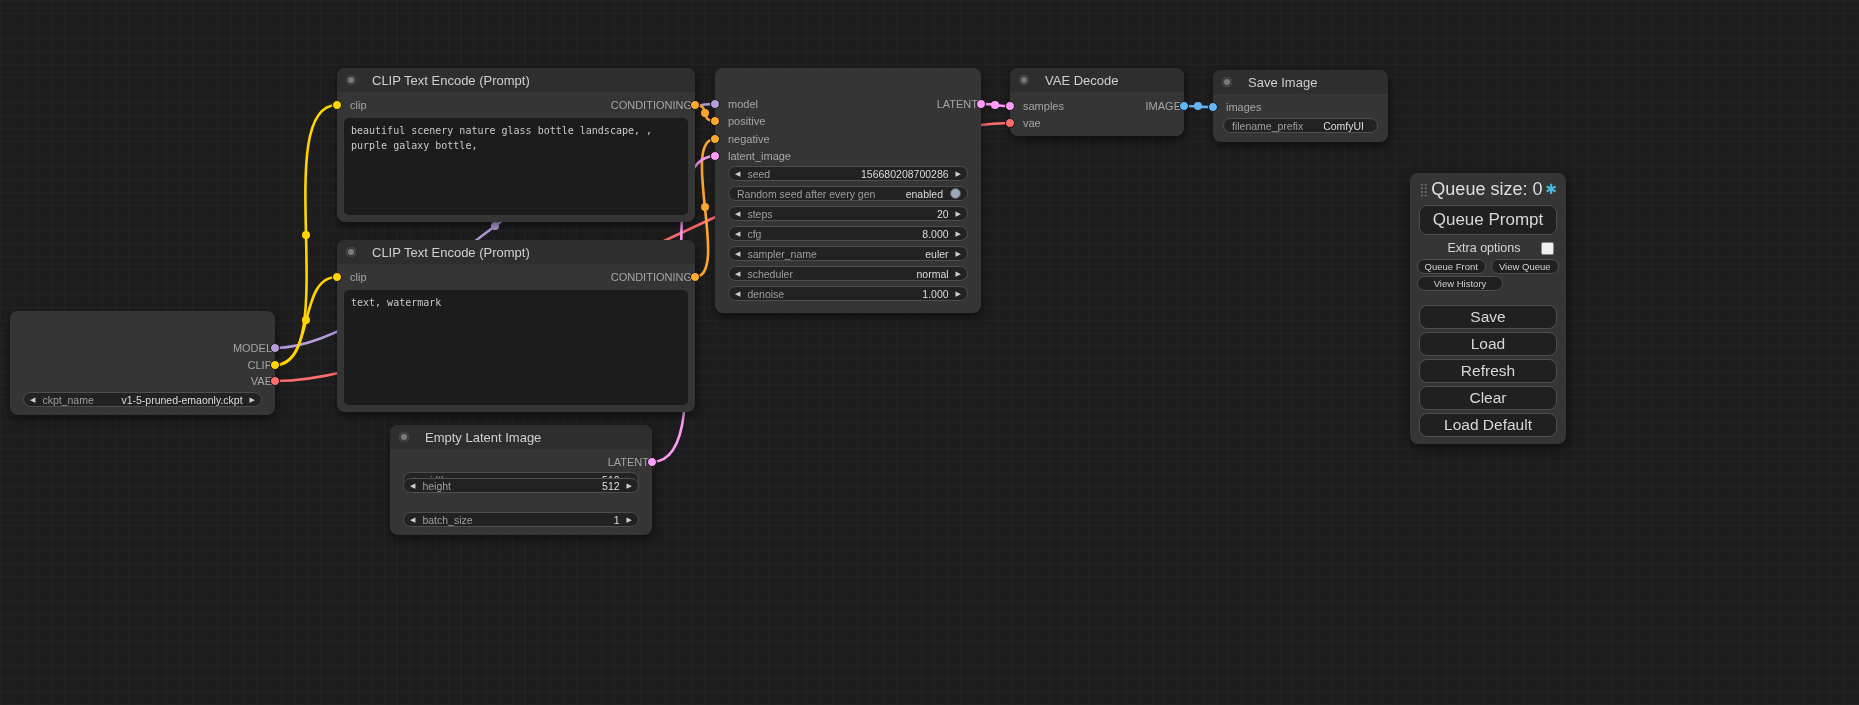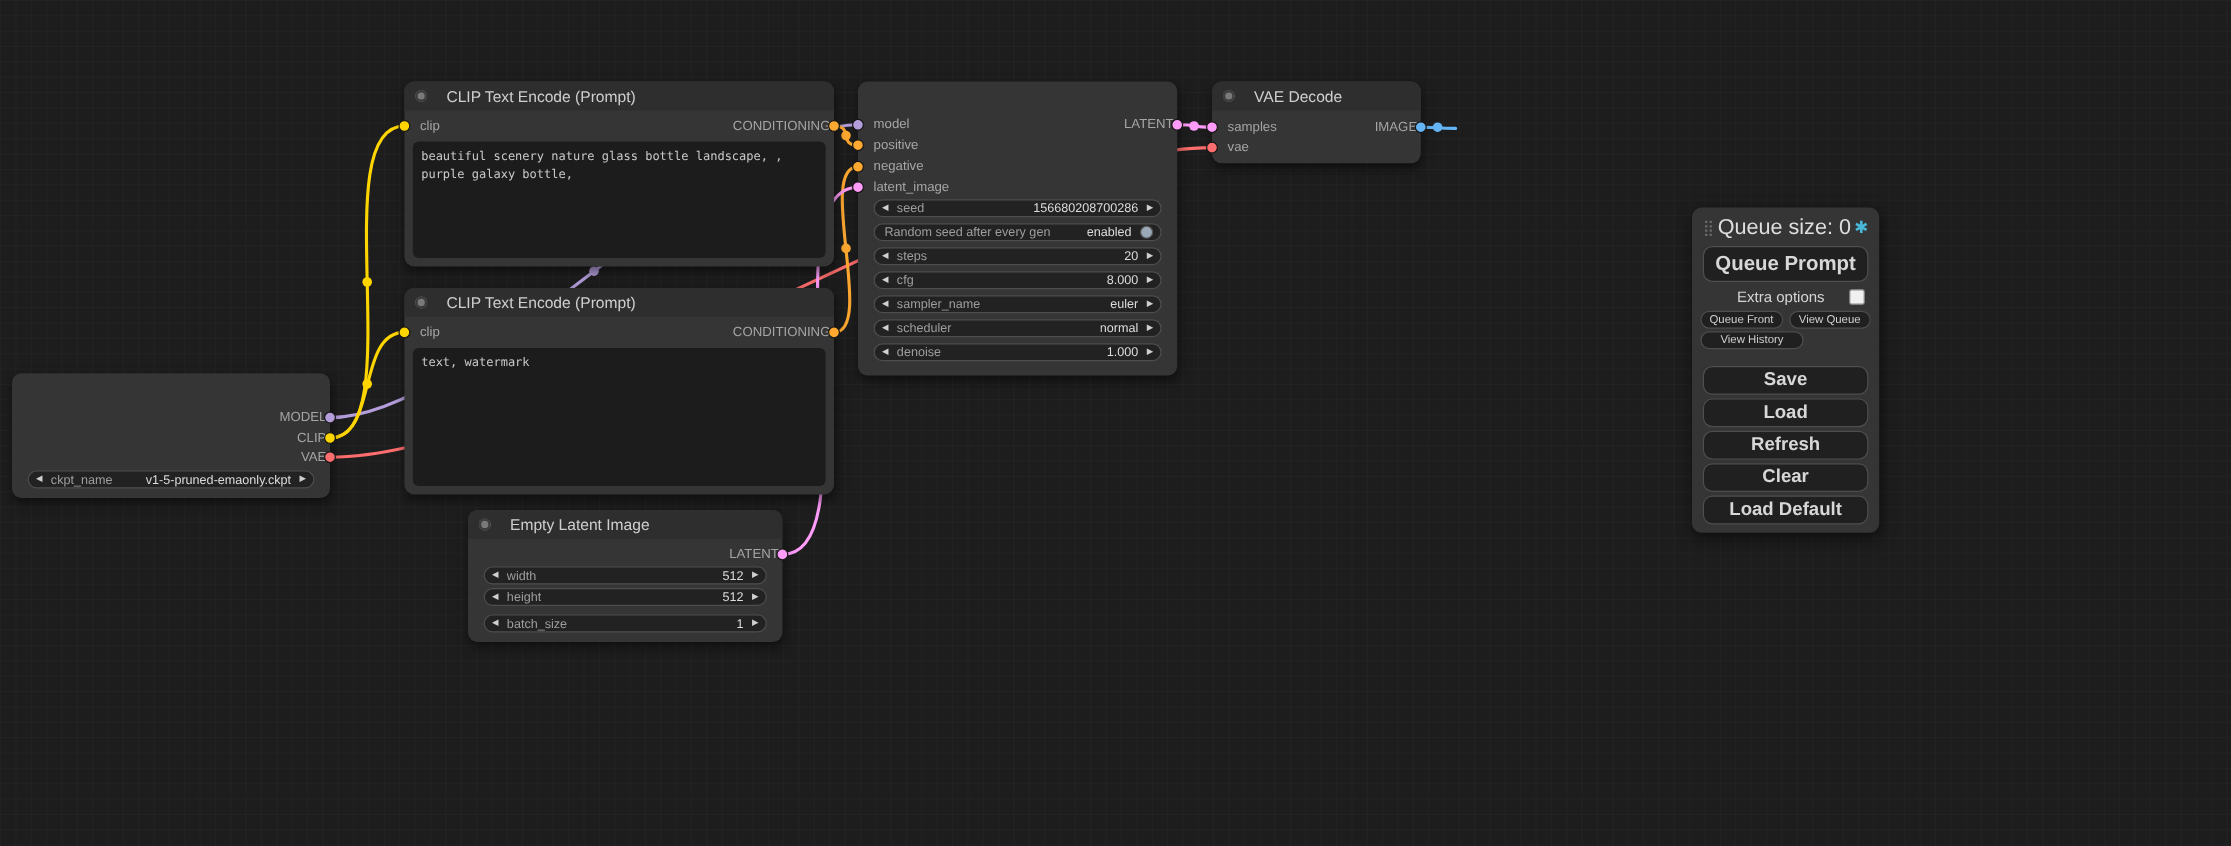--- a/index.html
+++ b/index.html
@@ -42,23 +42,23 @@
         box-sizing:border-box;overflow:hidden;}
   .menu{position:absolute;z-index:3;background:#353535;border-radius:8px;
         box-shadow:1px 4px 12px rgba(0,0,0,.55);padding:4px 5px;box-sizing:border-box;}
   .menu button{font-family:inherit;cursor:default;}
   .menu-header{display:flex;align-items:center;padding:2px 4px;height:20px;}
   .drag-handle{color:#6a6a6a;font-size:13px;line-height:1;}
   .queue-size{flex:1;text-align:center;color:#dedede;font-size:18px;}
   .gear{font-size:14px;line-height:1;}
   .btn,.btn-primary{display:block;width:calc(100% - 8px);margin:3px auto;
         background:#202020;border:1px solid #4e4e4e;color:#d7d7d7;
-        border-radius:8px;padding:2px 0;font-size:15.5px;font-weight:bold;}
+        border-radius:8px;padding:2px 0;font-size:15.5px;}
   .btn-primary{font-size:17px;padding:4px 0;margin:4px auto 6px;}
-  .extra-row{display:flex;justify-content:center;gap:21px;
+  .extra-row{display:flex;align-items:center;justify-content:center;gap:21px;
         color:#d5d5d5;font-size:12.5px;margin:2px 0 4px;padding-left:26px;}
   .chk{appearance:none;-webkit-appearance:none;width:13px;height:13px;
         background:#f0f0f0;border:1px solid #8a8a8a;border-radius:2px;margin:0;}
   .pill-row{display:flex;gap:5px;margin:2px 2px;}
   .pill{flex:1;background:#202020;border:1px solid #4e4e4e;color:#cfcfcf;
         font-size:9.5px;border-radius:9px;padding:1px 2px;}
   .pill-row.center{justify-content:flex-start;}
   .pill-row.center .pill{flex:0 0 auto;width:86px;}
   .gap{height:9px;}
 </style>
@@ -151,21 +151,21 @@
       <span class="title-text">Empty Latent Image</span>
     </div>
     <div class="out-label" style="top:30px">LATENT</div>
     <span class="port out" style="top: 32px; background: rgb(255, 156, 249);"></span>
     <div class="widget" style="top:47px">
       <span class="warrow">◀</span>
       <span class="wlabel">width</span>
       <span class="wvalue">512</span>
       <span class="warrow">▶</span>
     </div>
-    <div class="widget" style="top:65px">
+    <div class="widget" style="top:53px">
       <span class="warrow">◀</span>
       <span class="wlabel">height</span>
       <span class="wvalue">512</span>
       <span class="warrow">▶</span>
     </div>
     <div class="widget" style="top:87px">
       <span class="warrow">◀</span>
       <span class="wlabel">batch_size</span>
       <span class="wvalue">1</span>
       <span class="warrow">▶</span>
@@ -232,20 +232,32 @@
       <span class="title-text">VAE Decode</span>
     </div>
     <div class="in-label" style="top:31px">samples</div>
     <div class="in-label" style="top:48px">vae</div>
     <div class="out-label" style="top:31px">IMAGE</div>
     <span class="port in" style="top: 33px; background: rgb(255, 156, 249);"></span>
     <span class="port in" style="top: 50px; background: rgb(255, 110, 110);"></span>
     <span class="port out" style="top: 33px; background: rgb(100, 181, 246);"></span>
   </div>
 
+  <div class="node" style="left:1213px;top:70px;width:175px;height:72px">
+    <div class="node-title">
+      <span class="collapse-dot"></span>
+      <span class="title-text">Save Image</span>
+    </div>
+    <div class="in-label" style="top:30px">images</div>
+    <span class="port in" style="top: 32px; background: rgb(100, 181, 246);"></span>
+    <div class="widget" style="top:48px;left:10px;right:10px">
+      <span class="wlabel">filename_prefix</span>
+      <span class="wvalue">ComfyUI</span>
+    </div>
+  </div>
 
   <div class="menu" style="left:1410px;top:173px;width:156px">
     <div class="menu-header">
       <span class="drag-handle">⣿</span>
       <span class="queue-size">Queue size: 0</span>
       <span class="gear" style="color: rgb(73, 184, 216);">✱</span>
     </div>
     <button class="btn-primary">Queue Prompt</button>
     <div class="extra-row">
       <span>Extra options</span>

